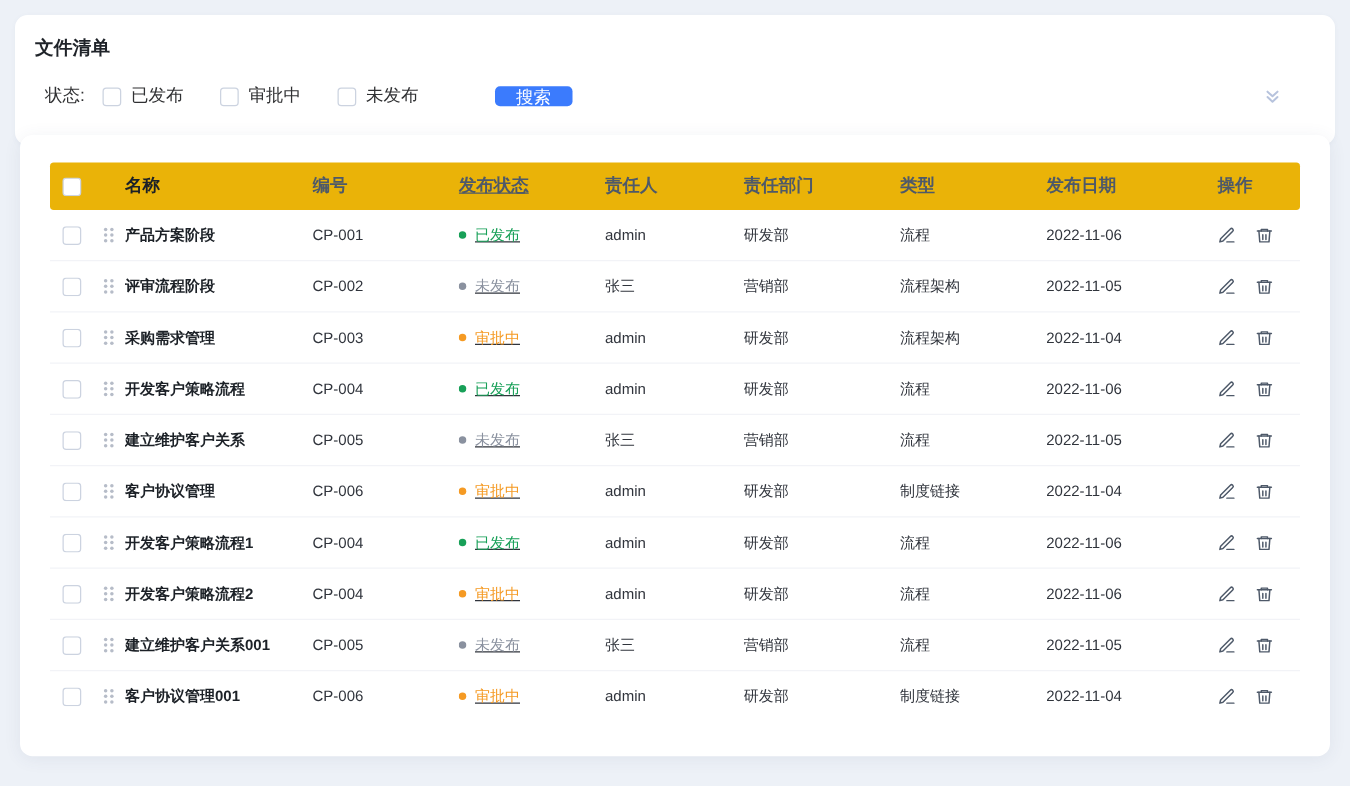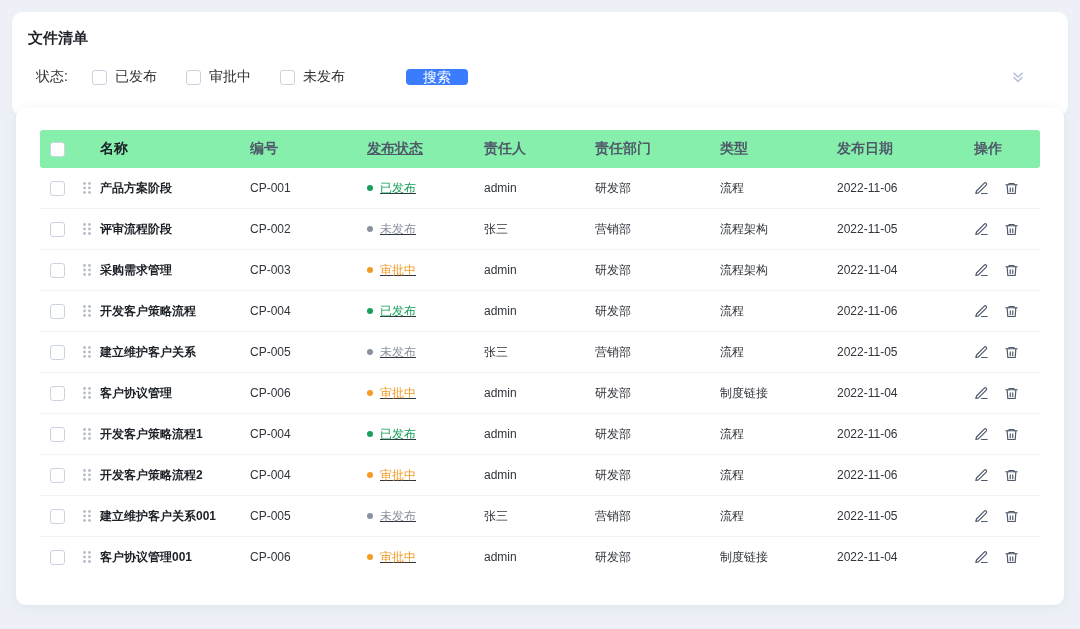--- a/index.html
+++ b/index.html
@@ -15,21 +15,21 @@
   .filter-card{
     margin:12px 12px 0;
     padding:17px 16px 30px;
     box-shadow:0 1px 4px rgba(80,100,140,.05);
   }
   .page-title{
     margin:0 0 20px;
     font-size:15px;font-weight:700;color:#1f2329;
   }
   .filter-row{display:flex;align-items:center;margin-left:8px;font-size:14px;color:#303133;}
-  .filter-label{margin-right:24px;}
+  .filter-label{margin-right:14px;}
   .cb-item{display:flex;align-items:center;margin-right:29px;cursor:pointer;user-select:none;}
   .checkbox{
     width:15px;height:15px;box-sizing:border-box;
     border:1px solid #ccd3e0;border-radius:3px;background:#fff;
     display:inline-block;flex:0 0 auto;
   }
   .cb-item .checkbox{margin-right:8px;}
   .search-btn{
     margin-left:32px;
     background:var(--accent,#3b7bfd);color:#fff;
@@ -41,21 +41,21 @@
 
   
   .table-card{
     position:relative;z-index:2;
     margin:-8px 16px 0;
     padding:22px 24px 28px;
     box-shadow:0 2px 14px rgba(60,80,120,.08);
   }
   .thead{
     display:flex;align-items:center;height:38px;
-    background:#86efac;border-radius:3px;
+    background:#eab308;border-radius:3px;
     color:#4e5969;font-weight:600;font-size:14px;
   }
   .trow{
     display:flex;align-items:center;height:40px;
     border-bottom:1px solid #f2f3f7;font-size:12px;color:#30343c;
   }
   .trow:last-child{border-bottom:none;}
   .cell{flex:0 0 auto;display:flex;align-items:center;box-sizing:border-box;white-space:nowrap;overflow:hidden;}
   .c-select{width:34px;justify-content:center;}
   .c-drag{width:26px;justify-content:center;color:#b6bcc8;}

